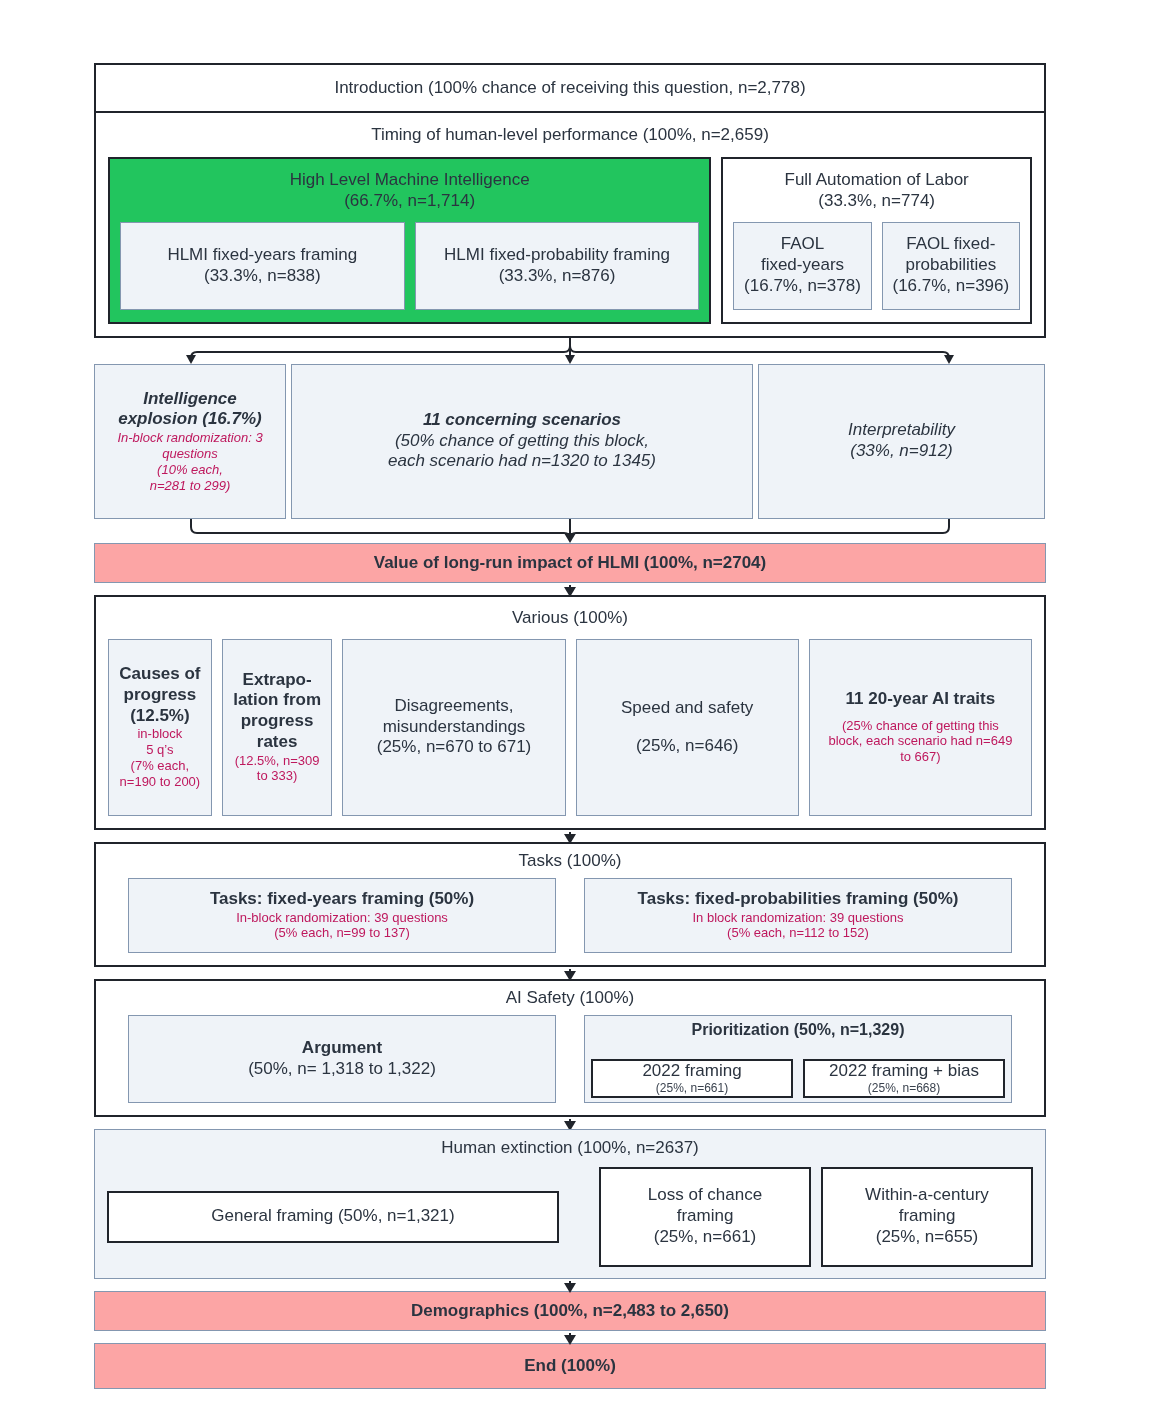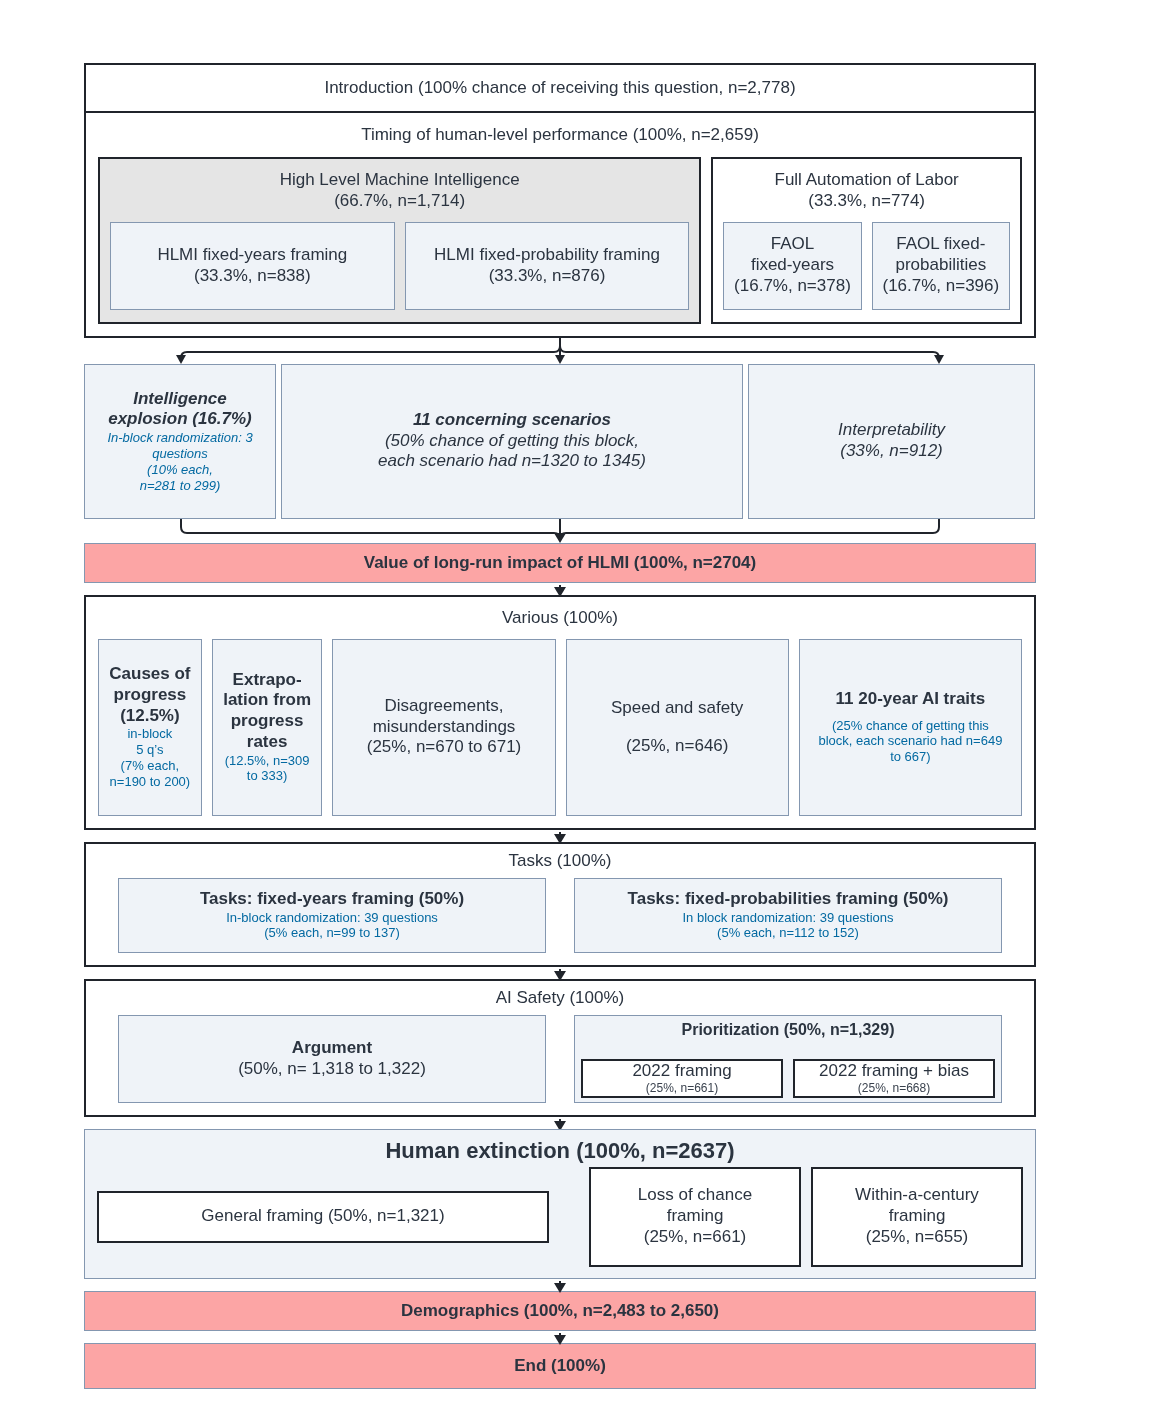--- a/index.html
+++ b/index.html
@@ -21,42 +21,42 @@
 
   #page {
     position: relative;
     width: 1152px;
     height: 1416px;
     box-sizing: border-box;
   }
 
   .canvas {
     position: absolute;
-    left: 84px;
+    left: 94px;
     top: 63px;
     width: 952px;
     height: 1290px;
   }
 
   
   .bx {
     box-sizing: border-box;
     position: relative;
     display: flex;
     flex-direction: column;
     align-items: center;
     justify-content: center;
     text-align: center;
     line-height: 1.22;
   }
   .bx-slate2 { border: 1.5px solid #8497b0; background: #eff3f8; }
   .bx-white-dark { border: 2px solid #20242b; background: #ffffff; }
 
   .t-main { font-size: 17px; color: #2b3440; }
-  .t-small{ font-size: 13px; color: #0369a1; }
+  .t-small{ font-size: 13px; color: #be185d; }
   .t-xs   { font-size: 12px; color: #3a424e; }
   .t-bold { font-weight: bold; }
 
   
   .sec-intro {
     box-sizing: border-box;
     border: 2px solid #20242b;
     background: #ffffff;
     width: 952px;
   }
@@ -72,21 +72,21 @@
     font-size: 17px;
   }
   .timing-body {
     display: flex;
     padding: 0 12px 12px 12px;
     gap: 10px;
   }
   .grp-hlmi {
     box-sizing: border-box;
     border: 2px solid #20242b;
-    background: #e5e5e5;
+    background: #22c55e;
     width: 614px;
     padding: 10px 10px 12px 10px;
   }
   .grp-faol {
     box-sizing: border-box;
     border: 2px solid #20242b;
     background: #ffffff;
     width: 316px;
     padding: 10px 10px 12px 10px;
   }
@@ -169,22 +169,22 @@
     box-sizing: border-box;
     width: 952px;
     border: 1.5px solid #8497b0;
     background: #eff3f8;
     position: relative;
     height: 150px;
   }
   .ext-hdr {
     padding-top: 8px;
     text-align: center;
-    font-size: 22px;
-    font-weight: bold;
+    font-size: 17px;
+    font-weight: normal;
   }
   .ext-body {
     position: absolute;
     left: 0; right: 0; top: 36px;
     display: flex;
     align-items: center;
     padding: 0 12px;
     gap: 10px;
     height: 102px;
   }

